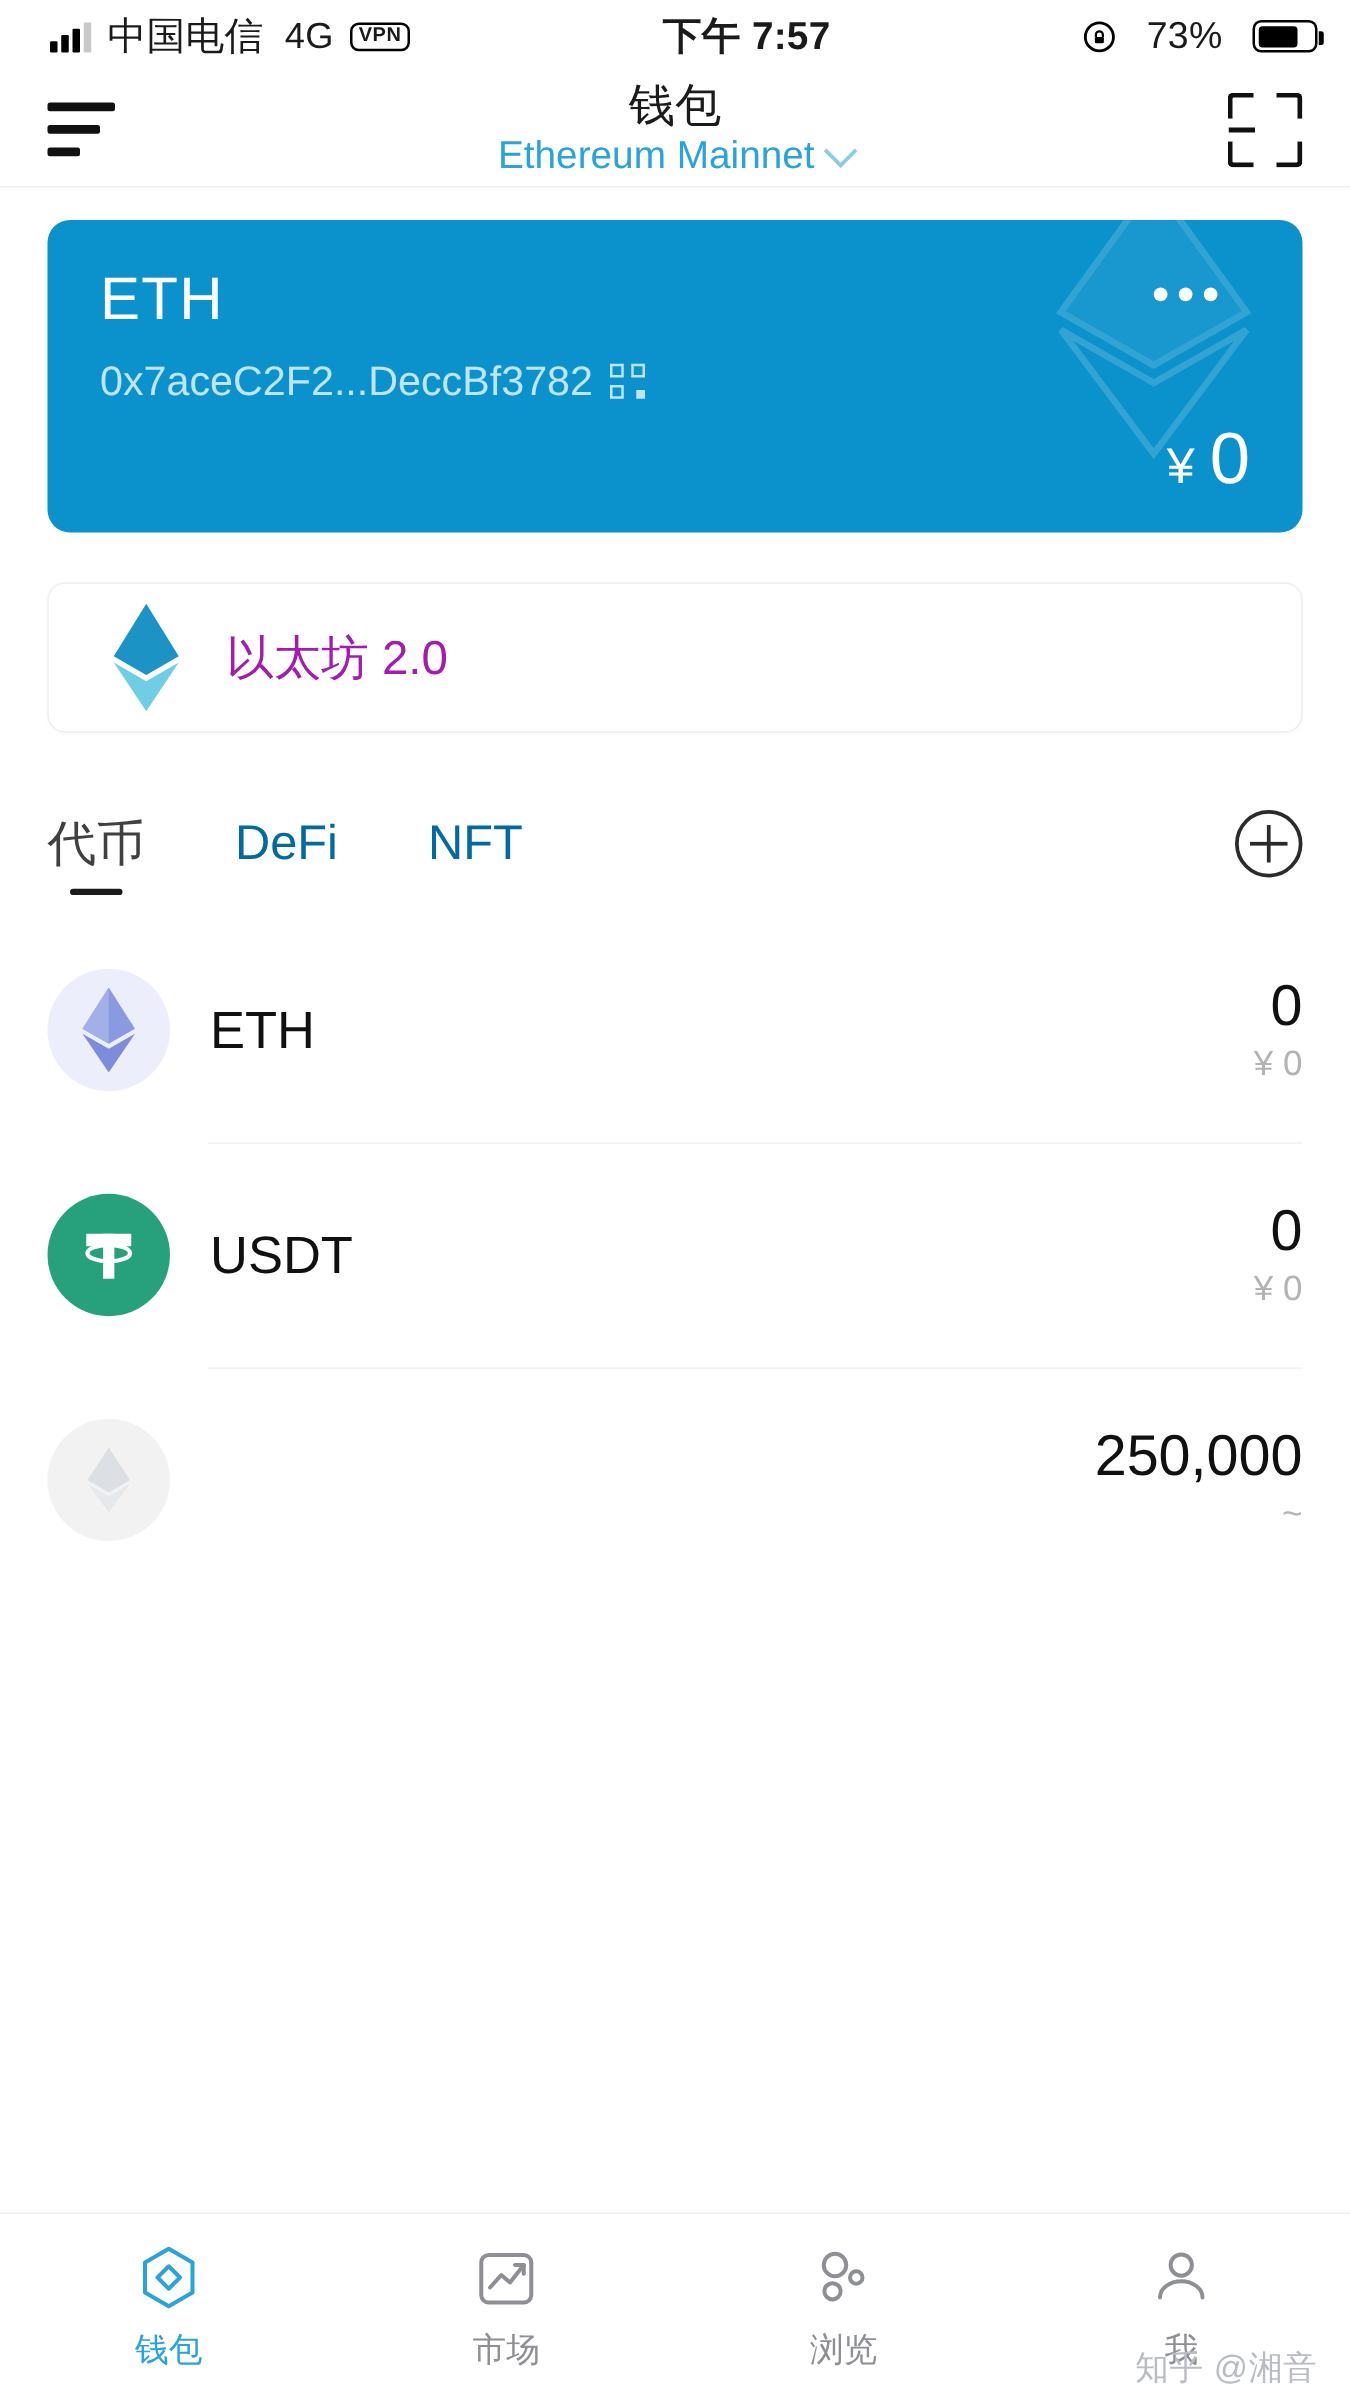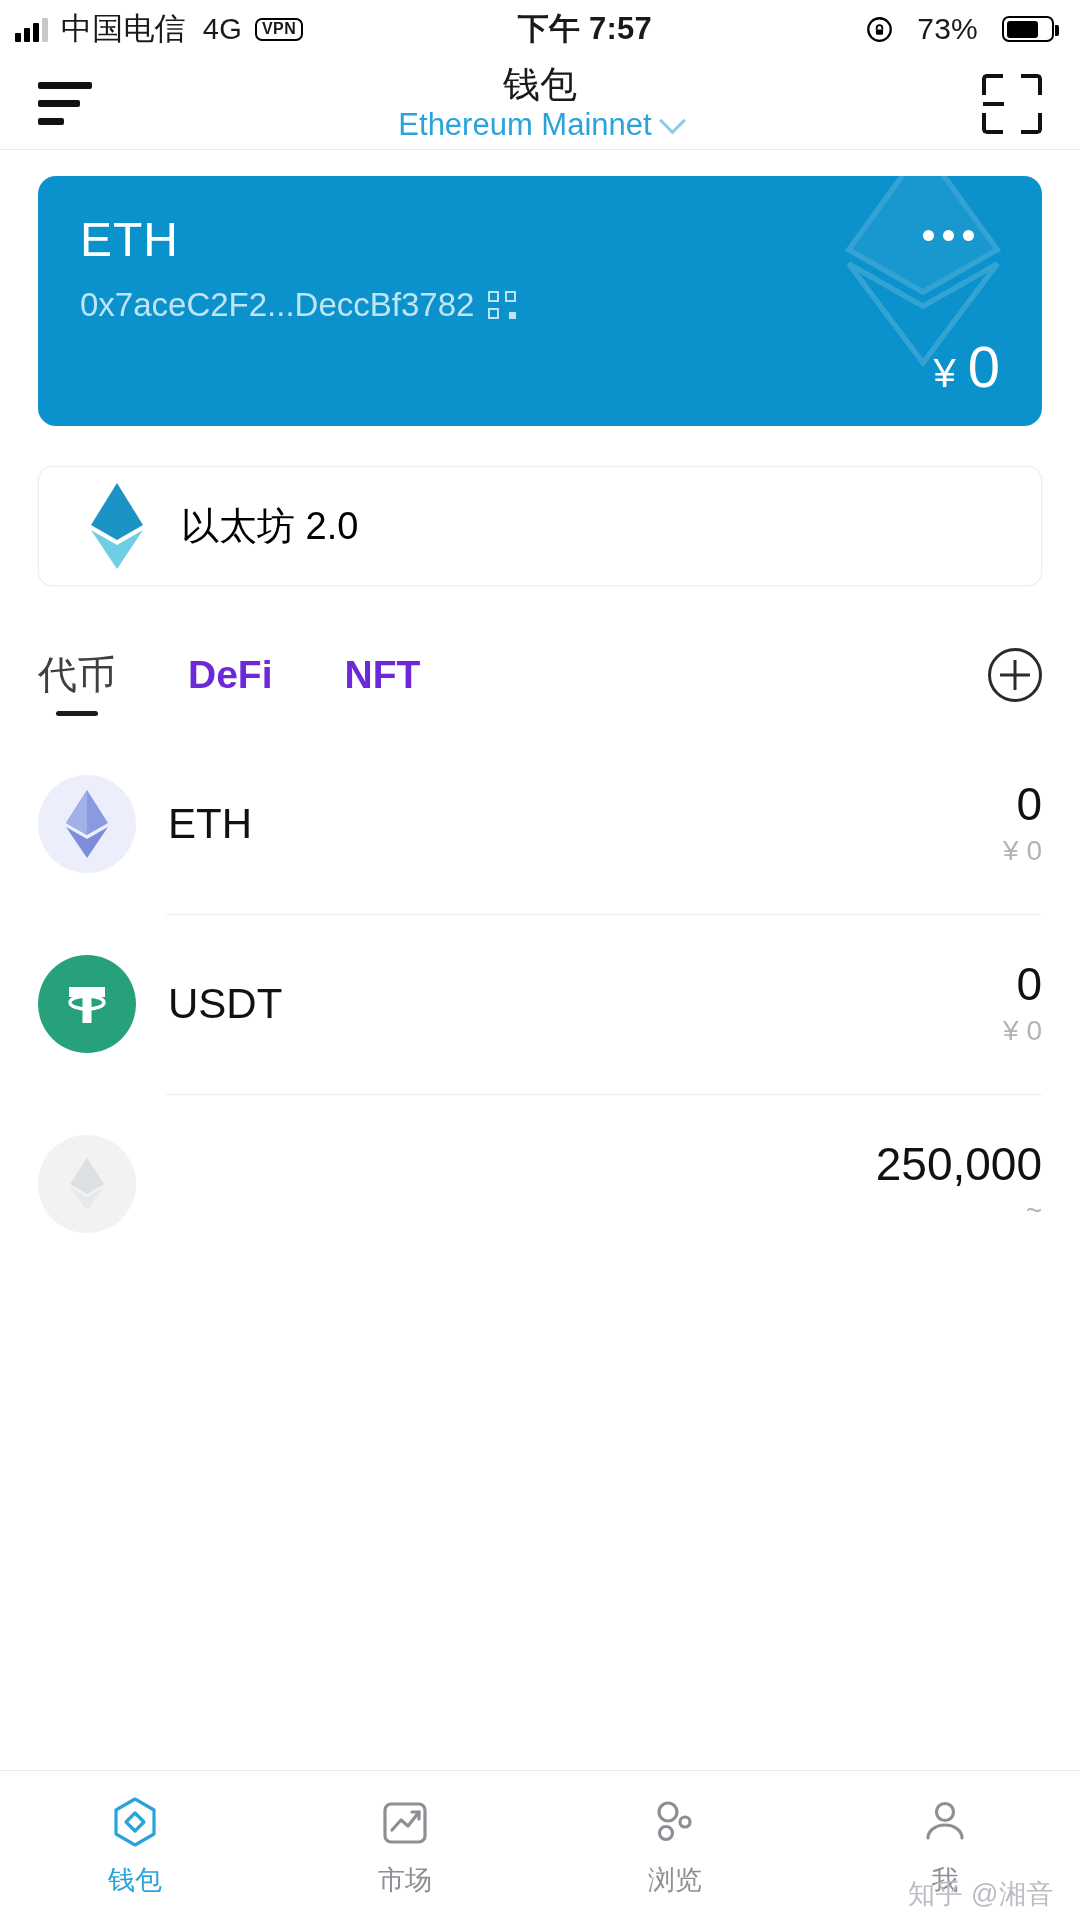--- a/index.html
+++ b/index.html
@@ -10,21 +10,21 @@
     color:#1a1a1a;
     -webkit-font-smoothing:antialiased;
     overflow:hidden;
   }
   .phone { position:relative; width:1080px; height:1920px; display:flex; flex-direction:column; background:#fff; }
 
   
   .statusbar {
     height:58px; flex:0 0 58px;
     display:flex; align-items:center;
-    padding:0 26px 0 15px;
+    padding:0 26px 0 40px;
     font-size:30px; font-weight:600; letter-spacing:.2px;
     background:#fff;
   }
   .sb-left { display:flex; align-items:center; gap:13px; }
   .bars { display:flex; align-items:flex-end; gap:3px; height:26px; }
   .bars i { width:6px; background:#000; border-radius:1px; display:block; }
   .bars i:nth-child(1){height:9px;}
   .bars i:nth-child(2){height:14px;}
   .bars i:nth-child(3){height:19px;}
   .bars i:nth-child(4){height:24px;background:#c8c8c8;}
@@ -116,25 +116,25 @@
   }
   .card-amt .cur { font-size:40px; font-weight:400; }
   .card-amt .val { font-size:58px; font-weight:400; line-height:1; }
 
   
   .eth2 {
     margin-top:40px; height:120px; border:1px solid #ececec; border-radius:14px;
     display:flex; align-items:center; gap:36px; padding:0 50px; background:#fff;
     box-shadow:0 1px 3px rgba(0,0,0,.03);
   }
-  .eth2-label { font-size:38px; color:#000000; font-weight:400; }
+  .eth2-label { font-size:38px; color:#a21caf; font-weight:400; }
 
   
   .tabs { margin-top:62px; display:flex; align-items:center; gap:72px; }
-  .tab { font-size:39px; color:#6d28d9; font-weight:700; position:relative; padding-bottom:14px; cursor:pointer; }
+  .tab { font-size:39px; color:#0369a1; font-weight:400; position:relative; padding-bottom:14px; cursor:pointer; }
   .tab.active { color:#404040; font-weight:500; }
   .tab.active::after {
     content:""; position:absolute; left:50%; transform:translateX(-50%);
     bottom:0; width:42px; height:5px; background:#1b1b1b; border-radius:3px;
   }
   .add-btn { margin-left:auto; width:54px; height:54px; position:relative; cursor:pointer; margin-bottom:14px; }
   .add-btn .ring { position:absolute; inset:0; border:3px solid #2b2b2b; border-radius:50%; }
   .add-btn .h { position:absolute; left:12px; right:12px; top:50%; height:3px; background:#2b2b2b; transform:translateY(-50%); }
   .add-btn .v { position:absolute; top:12px; bottom:12px; left:50%; width:3px; background:#2b2b2b; transform:translateX(-50%); }
 

